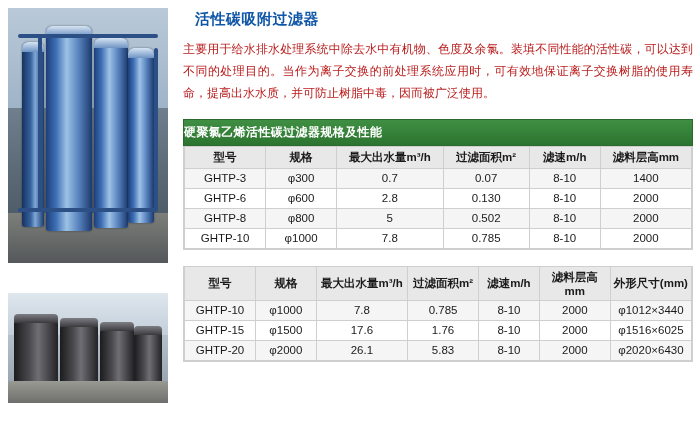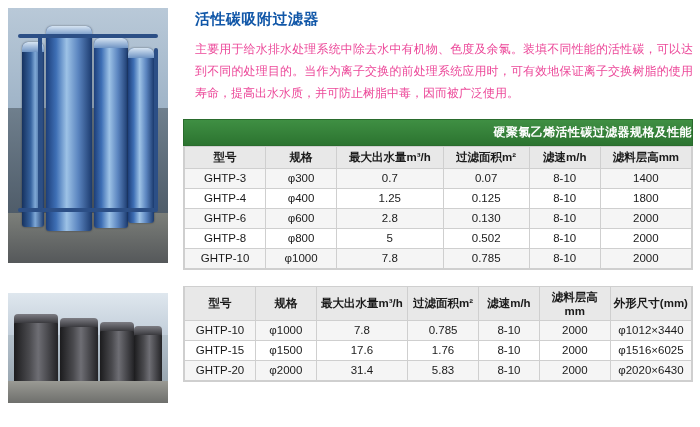--- a/index.html
+++ b/index.html
@@ -100,37 +100,37 @@
   .title {
     color: #1157a8;
     font-size: 15px;
     font-weight: bold;
     letter-spacing: .5px;
     margin: 0 0 9px 12px;
   }
   .desc {
     font-size: 12px;
     line-height: 1.85;
-    color: #ec4899;
+    color: #b91c1c;
     text-align: justify;
-    margin: 0 0 14px 12px;
+    margin: 0 0 14px 0;
   }
 
   
   table {
     border-collapse: collapse;
     width: 100%;
     font-size: 11.5px;
   }
   .tbl-caption {
     background: #2e7d32;
     background: linear-gradient(180deg,#3f8f43 0%, #2c7430 100%);
     color: #fff;
     font-weight: bold;
-    text-align: right;
+    text-align: left;
     font-size: 12px;
     padding: 4px 0;
     letter-spacing: .4px;
     border: 1px solid #2a6b2d;
   }
   td, th {
     border: 1px solid #cfcfcf;
     text-align: center;
     padding: 3px 2px;
     height: 20px;
@@ -209,28 +209,20 @@
           <tbody>
             <tr>
               <td>GHTP-3</td>
               <td>φ300</td>
               <td>0.7</td>
               <td>0.07</td>
               <td>8-10</td>
               <td>1400</td>
             </tr>
             <tr>
-              <td>GHTP-4</td>
-              <td>φ400</td>
-              <td>1.25</td>
-              <td>0.125</td>
-              <td>8-10</td>
-              <td>1800</td>
-            </tr>
-            <tr>
               <td>GHTP-6</td>
               <td>φ600</td>
               <td>2.8</td>
               <td>0.130</td>
               <td>8-10</td>
               <td>2000</td>
             </tr>
             <tr>
               <td>GHTP-8</td>
               <td>φ800</td>
@@ -281,21 +273,21 @@
               <td>φ1500</td>
               <td>17.6</td>
               <td>1.76</td>
               <td>8-10</td>
               <td>2000</td>
               <td>φ1516×6025</td>
             </tr>
             <tr>
               <td>GHTP-20</td>
               <td>φ2000</td>
-              <td>31.4</td>
+              <td>26.1</td>
               <td>5.83</td>
               <td>8-10</td>
               <td>2000</td>
               <td>φ2020×6430</td>
             </tr>
 
           </tbody>
         </table>
       </div>
     </div>

